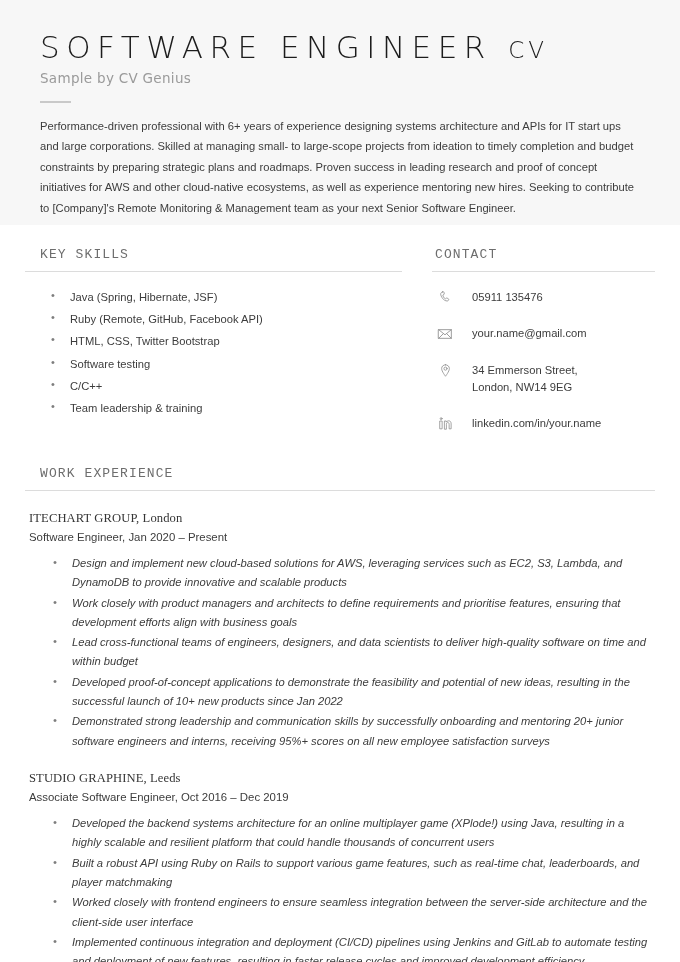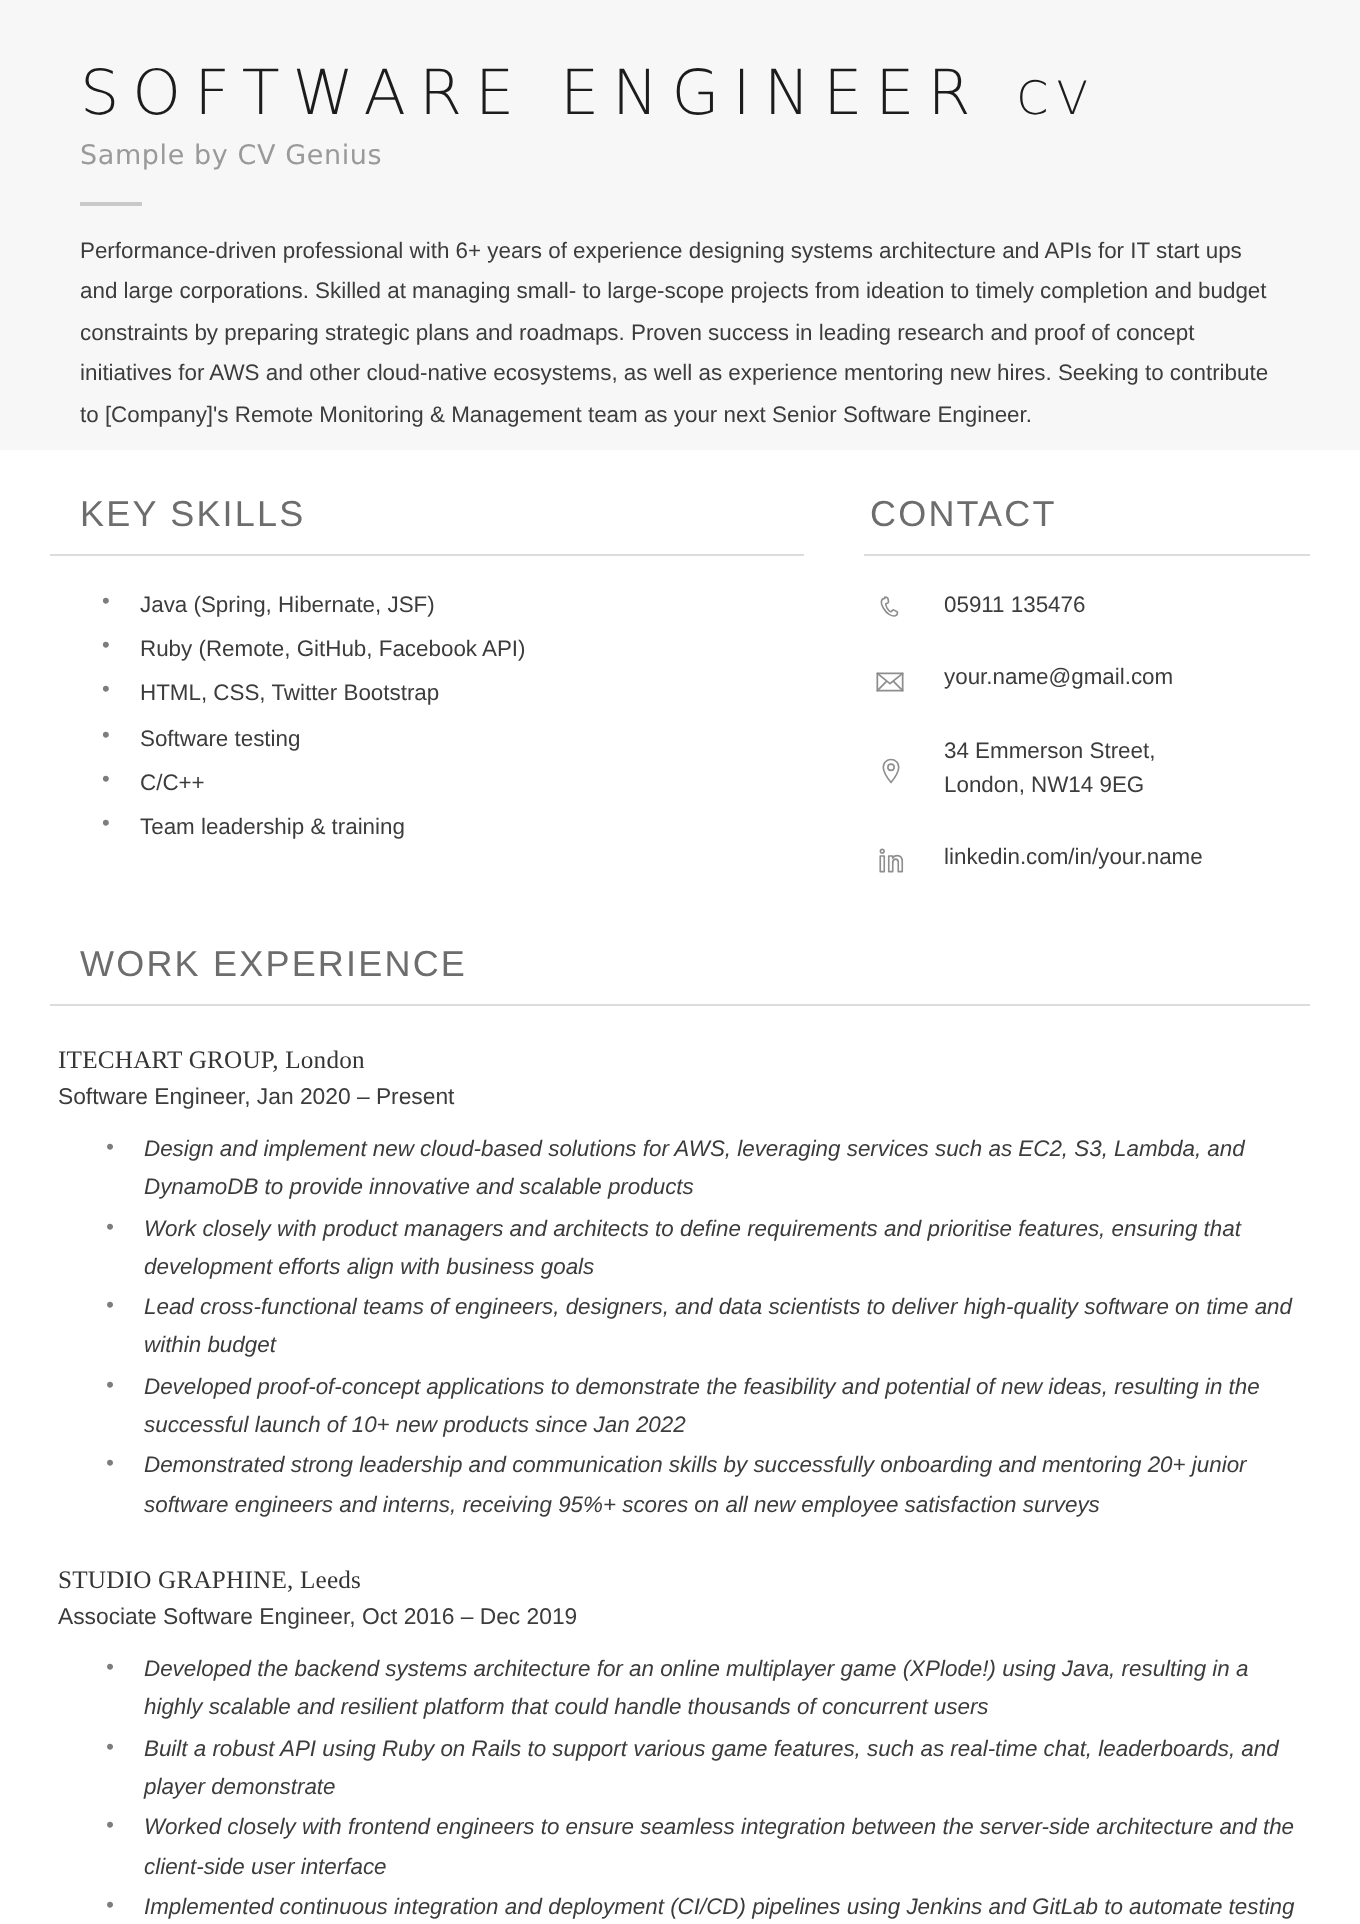--- a/index.html
+++ b/index.html
@@ -77,22 +77,22 @@
     padding-right: 18px;
     box-sizing: border-box;
   }
   .col-right {
     flex: 1;
     padding-left: 12px;
     box-sizing: border-box;
   }
 
   .section-head {
-    font-family: Liberation Sans, sans-serif;
-    font-size: 18px;
+    font-family: Liberation Mono, monospace;
+    font-size: 13px;
     font-weight: 400;
     letter-spacing: 1.1px;
     color: #6d6d6d;
     padding: 0 0 9px 15px;
     margin: 0;
   }
   .section-rule {
     height: 1px;
     background: #dcdcdc;
     margin: 0 0 14px 0;
@@ -121,21 +121,21 @@
     font-size: 11px;
   }
 
   
   .contact-list {
     margin: 0;
     padding: 3px 0 0 3px;
   }
   .contact-row {
     display: flex;
-    align-items: center;
+    align-items: flex-start;
     margin-bottom: 19px;
   }
   .contact-icon {
     width: 20px;
     flex: none;
     margin-top: 1px;
     color: #8e8e8e;
     display: flex;
     align-items: flex-start;
     justify-content: center;
@@ -289,20 +289,20 @@
         <li>Developed proof-of-concept applications to demonstrate the feasibility and potential of new ideas, resulting in the successful launch of 10+ new products since Jan 2022</li>
         <li>Demonstrated strong leadership and communication skills by successfully onboarding and mentoring 20+ junior software engineers and interns, receiving 95%+ scores on all new employee satisfaction surveys</li>
       </ul>
     </div>
 
     <div class="job">
       <div class="job-company">STUDIO GRAPHINE, Leeds</div>
       <div class="job-title">Associate Software Engineer, Oct 2016 – Dec 2019</div>
       <ul class="job-bullets">
         <li>Developed the backend systems architecture for an online multiplayer game (XPlode!) using Java, resulting in a highly scalable and resilient platform that could handle thousands of concurrent users</li>
-        <li>Built a robust API using Ruby on Rails to support various game features, such as real-time chat, leaderboards, and player demonstrate</li>
+        <li>Built a robust API using Ruby on Rails to support various game features, such as real-time chat, leaderboards, and player matchmaking</li>
         <li>Worked closely with frontend engineers to ensure seamless integration between the server-side architecture and the client-side user interface</li>
         <li>Implemented continuous integration and deployment (CI/CD) pipelines using Jenkins and GitLab to automate testing and deployment of new features, resulting in faster release cycles and improved development efficiency</li>
       </ul>
     </div>
 
   </div>
 </div>
 
 </body></html>

